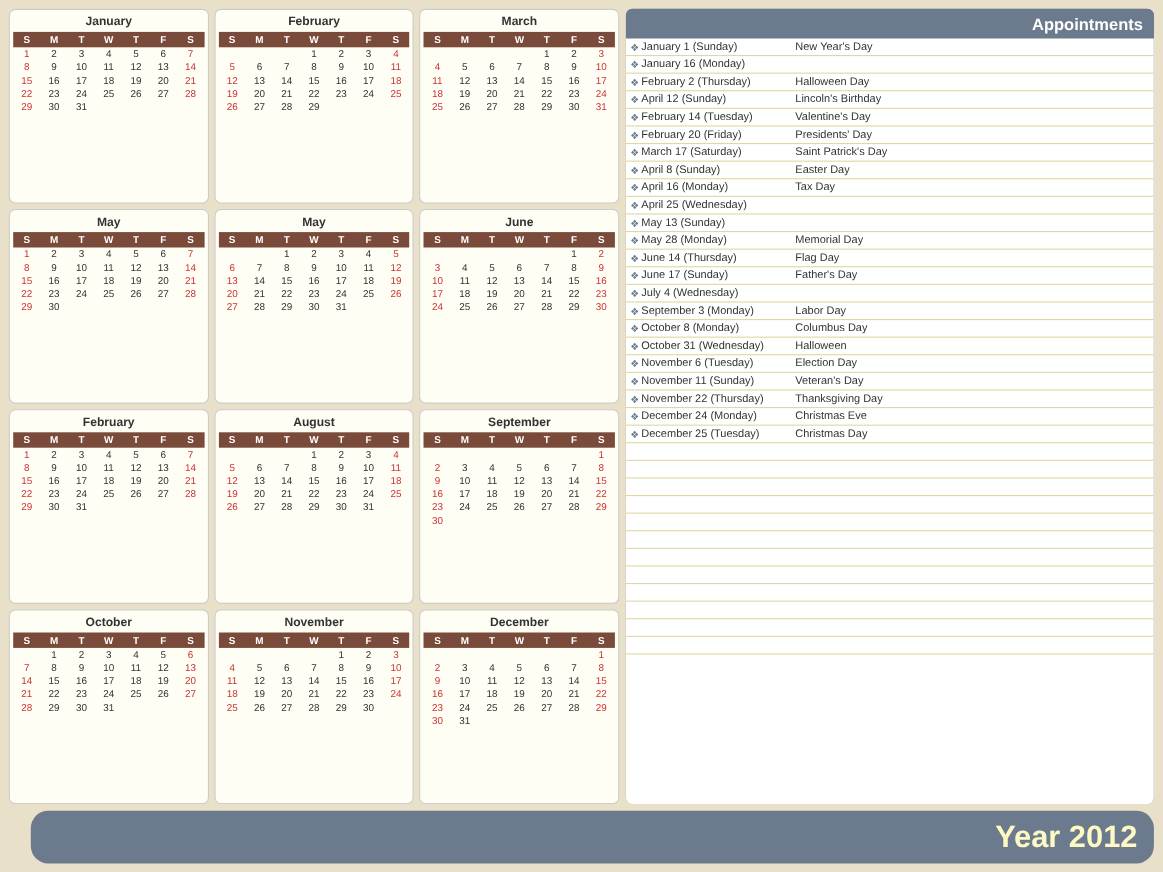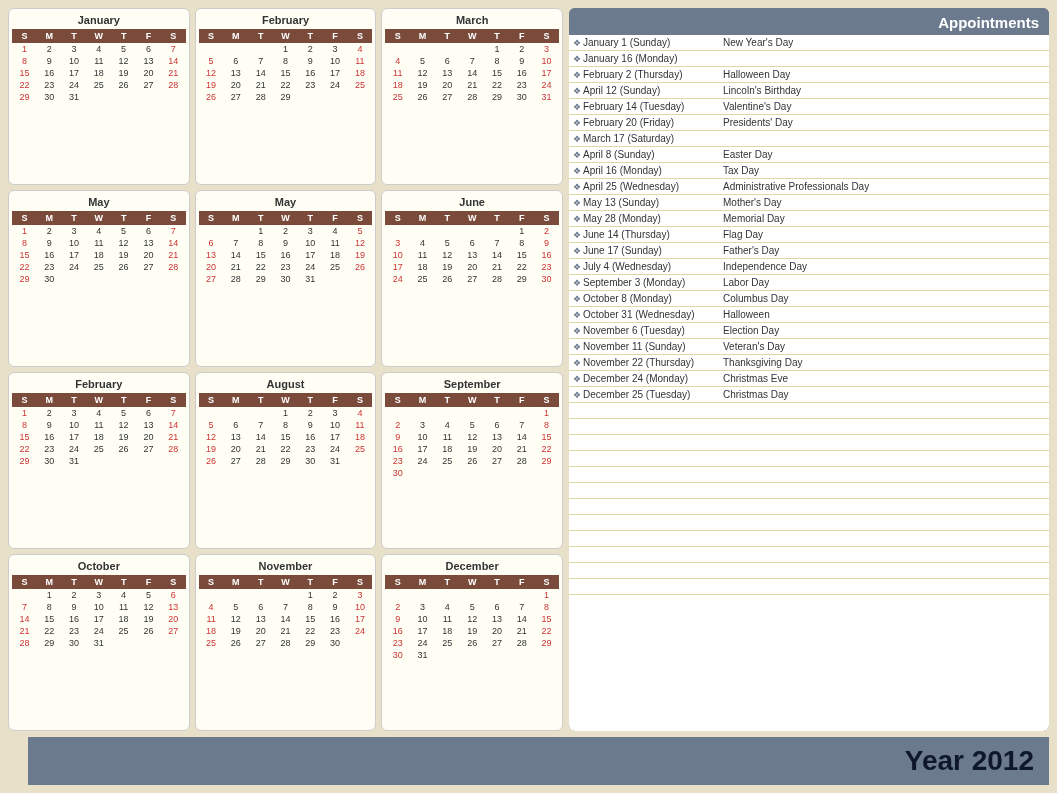--- a/index.html
+++ b/index.html
@@ -112,27 +112,27 @@
       flex-shrink: 0;
     }
     .apt-row .apt-name {
       flex: 1;
       color: #333;
       font-size: 10px;
     }
 
     .footer-bar {
       background: #6b7a8d;
-      color: #0f172a;
+      color: #fef9c3;
       text-align: right;
       font-size: 28px;
       font-weight: bold;
       padding: 8px 15px;
       margin-top: 6px;
-      border-radius: 0;
+      border-radius: 16px;
       margin-left: 20px;
     }
   </style>
 </head>
 <body>
 
 <div class="main-container">
   <div class="top-section">
     <div class="calendars-grid" id="calendars-grid">
     <div class="calendar-box">
@@ -766,60 +766,58 @@
             <span class="apt-name">Valentine's Day</span>
           </div>
           <div class="apt-row">
             <span class="apt-icon">❖</span>
             <span class="apt-date">February 20 (Friday)</span>
             <span class="apt-name">Presidents' Day</span>
           </div>
           <div class="apt-row">
             <span class="apt-icon">❖</span>
             <span class="apt-date">March 17 (Saturday)</span>
+            <span class="apt-name">Saint Patrick's Day</span>
           </div>
           <div class="apt-row">
             <span class="apt-icon">❖</span>
             <span class="apt-date">April 8 (Sunday)</span>
             <span class="apt-name">Easter Day</span>
           </div>
           <div class="apt-row">
             <span class="apt-icon">❖</span>
             <span class="apt-date">April 16 (Monday)</span>
             <span class="apt-name">Tax Day</span>
           </div>
           <div class="apt-row">
             <span class="apt-icon">❖</span>
             <span class="apt-date">April 25 (Wednesday)</span>
-            <span class="apt-name">Administrative Professionals Day</span>
           </div>
           <div class="apt-row">
             <span class="apt-icon">❖</span>
             <span class="apt-date">May 13 (Sunday)</span>
-            <span class="apt-name">Mother's Day</span>
           </div>
           <div class="apt-row">
             <span class="apt-icon">❖</span>
             <span class="apt-date">May 28 (Monday)</span>
             <span class="apt-name">Memorial Day</span>
           </div>
           <div class="apt-row">
             <span class="apt-icon">❖</span>
             <span class="apt-date">June 14 (Thursday)</span>
             <span class="apt-name">Flag Day</span>
           </div>
           <div class="apt-row">
             <span class="apt-icon">❖</span>
             <span class="apt-date">June 17 (Sunday)</span>
             <span class="apt-name">Father's Day</span>
           </div>
           <div class="apt-row">
             <span class="apt-icon">❖</span>
             <span class="apt-date">July 4 (Wednesday)</span>
-            <span class="apt-name">Independence Day</span>
           </div>
           <div class="apt-row">
             <span class="apt-icon">❖</span>
             <span class="apt-date">September 3 (Monday)</span>
             <span class="apt-name">Labor Day</span>
           </div>
           <div class="apt-row">
             <span class="apt-icon">❖</span>
             <span class="apt-date">October 8 (Monday)</span>
             <span class="apt-name">Columbus Day</span>

